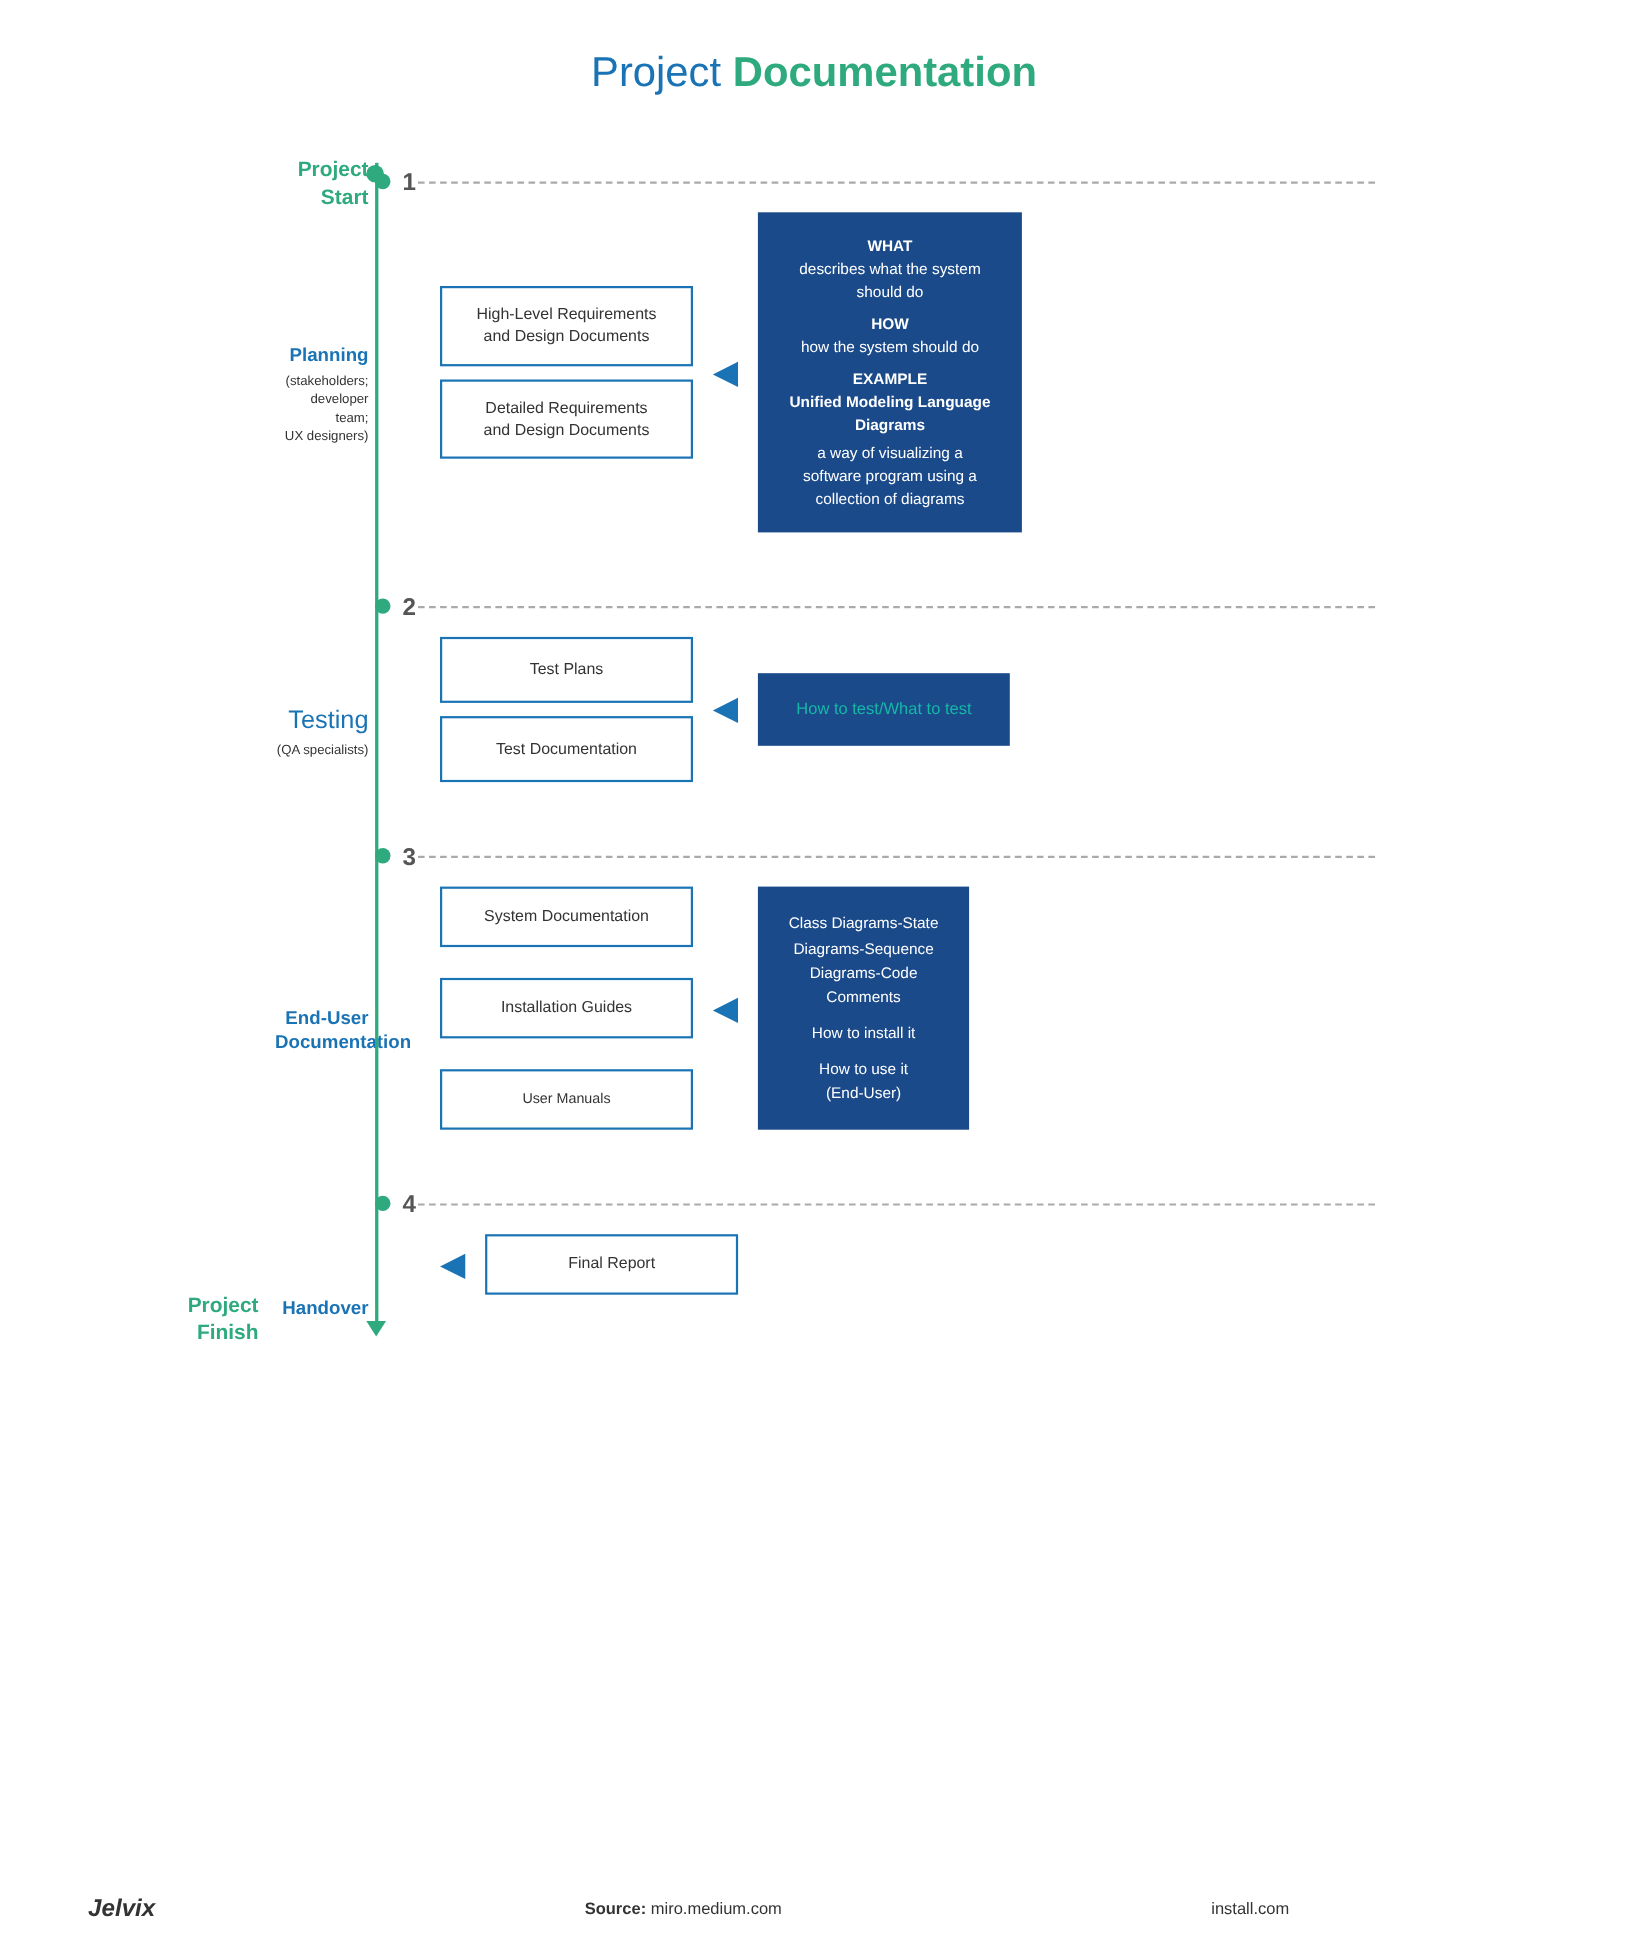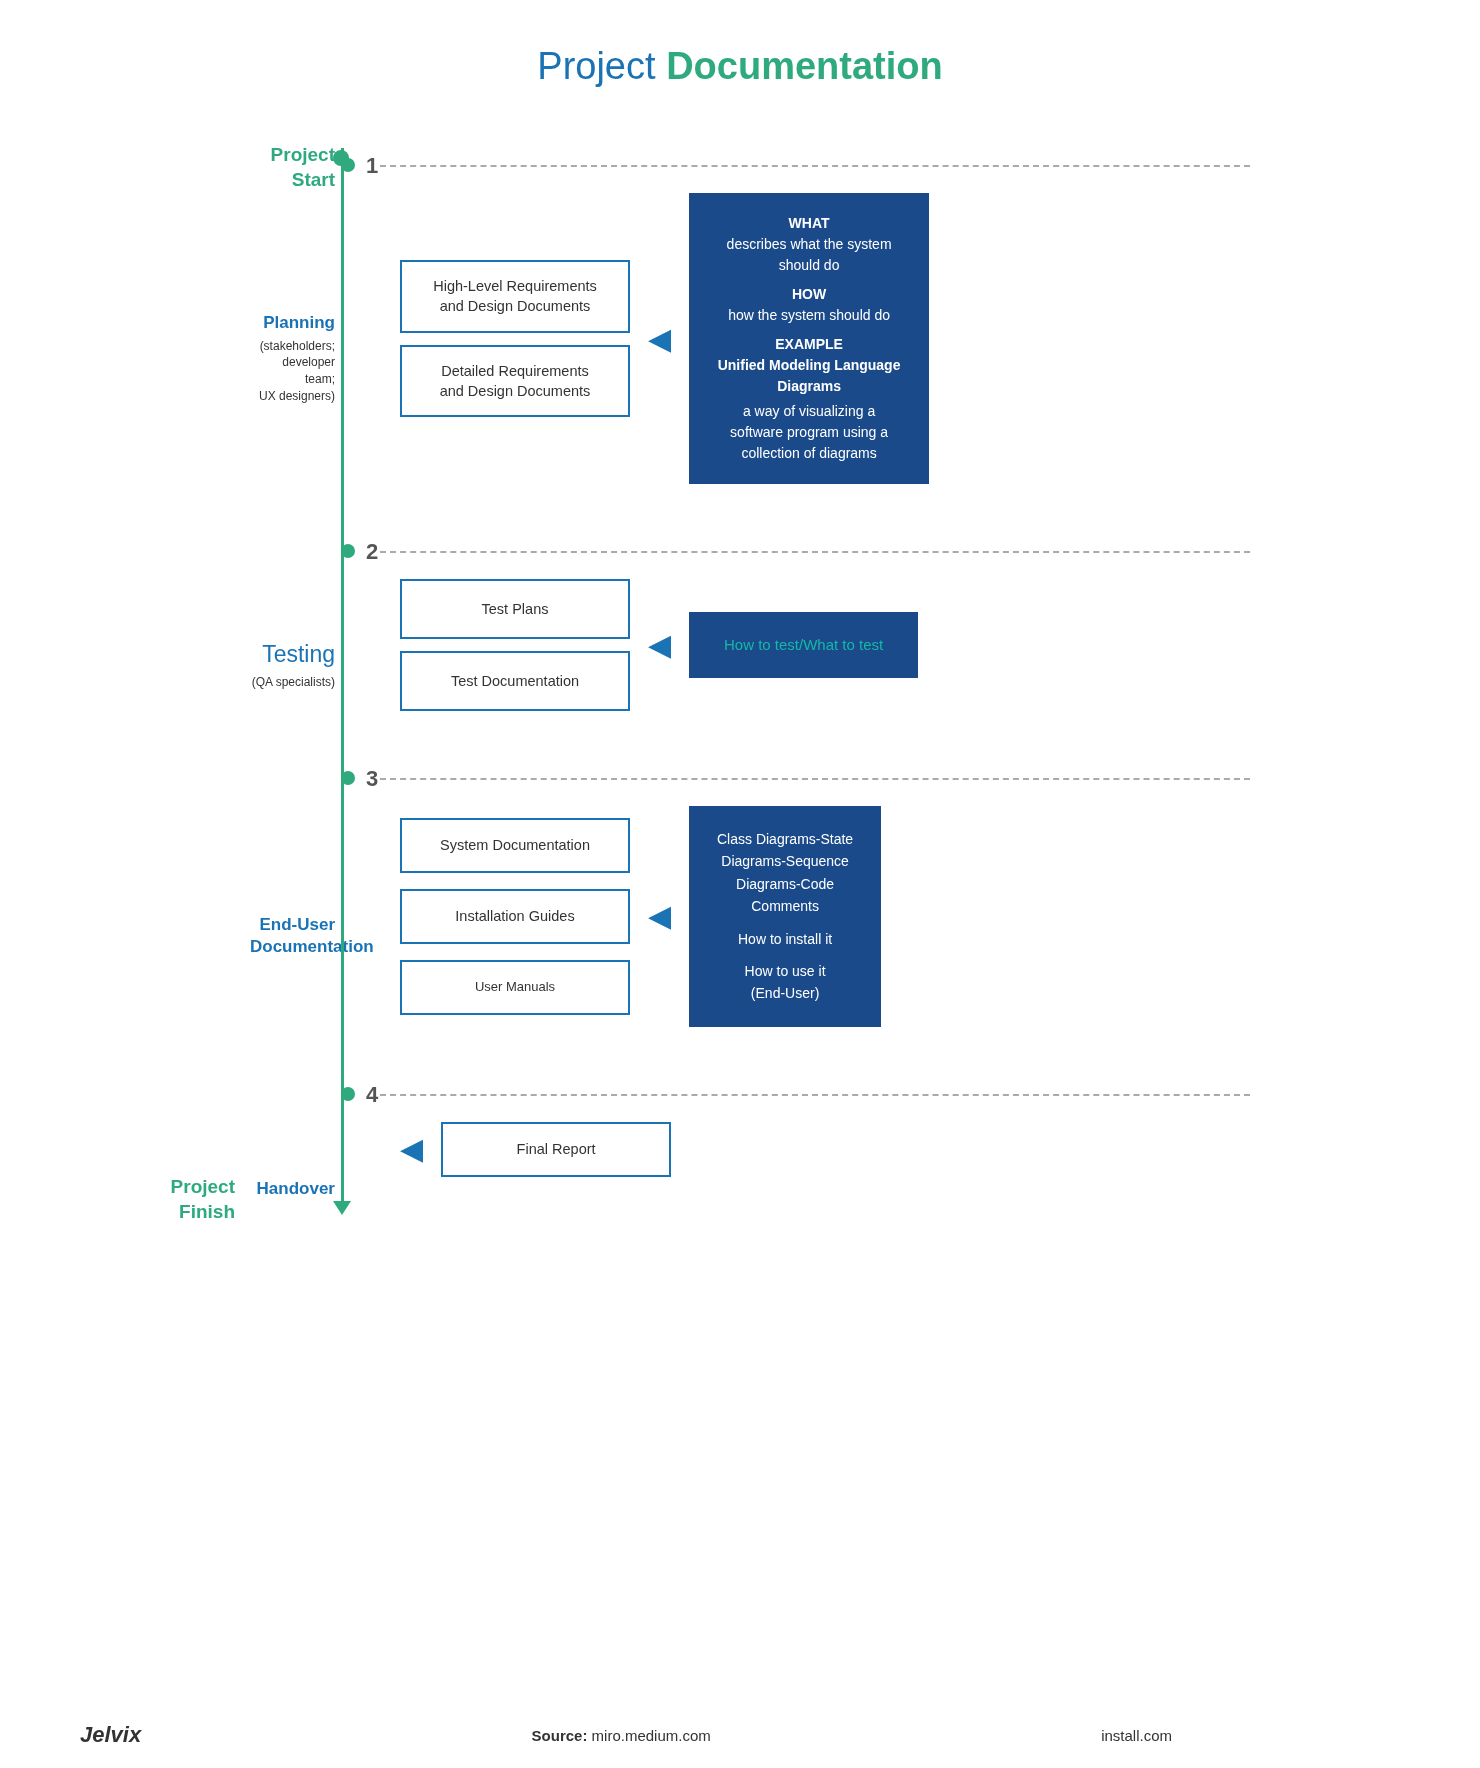--- a/index.html
+++ b/index.html
@@ -91,21 +91,21 @@
         <div style="position:absolute; left:-9px; top:20px; width:14px; height:14px; border-radius:50%; background:#2eaa7e; z-index:3;"></div>
         <div style="position:absolute; left:16px; top:15px; font-size:22px; font-weight:700; color:#555; font-family:Arial,sans-serif;">3</div>
         <div style="position:absolute; left:30px; right:-20px; top:27px; border-top:2px dashed #aaa;"></div>
       </div>
 
       <div style="position:relative; display:flex; align-items:center; padding-left:50px; padding-bottom:40px; min-height:200px;">
         <div style="position:absolute; left:-100px; top:50%; transform:translateY(-50%); width:85px; text-align:right;">
           <div style="font-size:17px; font-weight:700; color:#1a73b5; line-height:1.3; font-family:Arial,sans-serif;">End-User<br>Documentation</div>
         </div>
 
-        <div style="display:flex; flex-direction:column; gap:16px; min-width:230px;">
+        <div style="display:flex; flex-direction:column; gap:28px; min-width:230px;">
           <div style="border:2px solid #1a73b5; padding:14px 16px; font-size:14.5px; color:#333; text-align:center; line-height:1.4; font-family:Arial,sans-serif; min-height:55px; display:flex; align-items:center; justify-content:center;">System Documentation</div>
           <div style="border:2px solid #1a73b5; padding:14px 16px; font-size:14.5px; color:#333; text-align:center; line-height:1.4; font-family:Arial,sans-serif; min-height:55px; display:flex; align-items:center; justify-content:center;">Installation Guides</div>
           <div style="border:2px solid #1a73b5; padding:14px 16px; font-size:13px; color:#333; text-align:center; line-height:1.4; font-family:Arial,sans-serif; min-height:55px; display:flex; align-items:center; justify-content:center;">User Manuals</div>
         </div>
 
         <div style="font-size:30px; color:#1a73b5; margin:0 18px; line-height:1;">◀</div>
 
         <div style="background:#1a4a8a; color:#fff; padding:22px 22px; font-size:14px; line-height:1.6; width:192px; text-align:center; font-family:Arial,sans-serif;">
           <span style="display:block; margin-bottom:10px;">Class Diagrams-State<br>Diagrams-Sequence<br>Diagrams-Code Comments</span>
           <span style="display:block; margin-bottom:10px;">How to install it</span>

